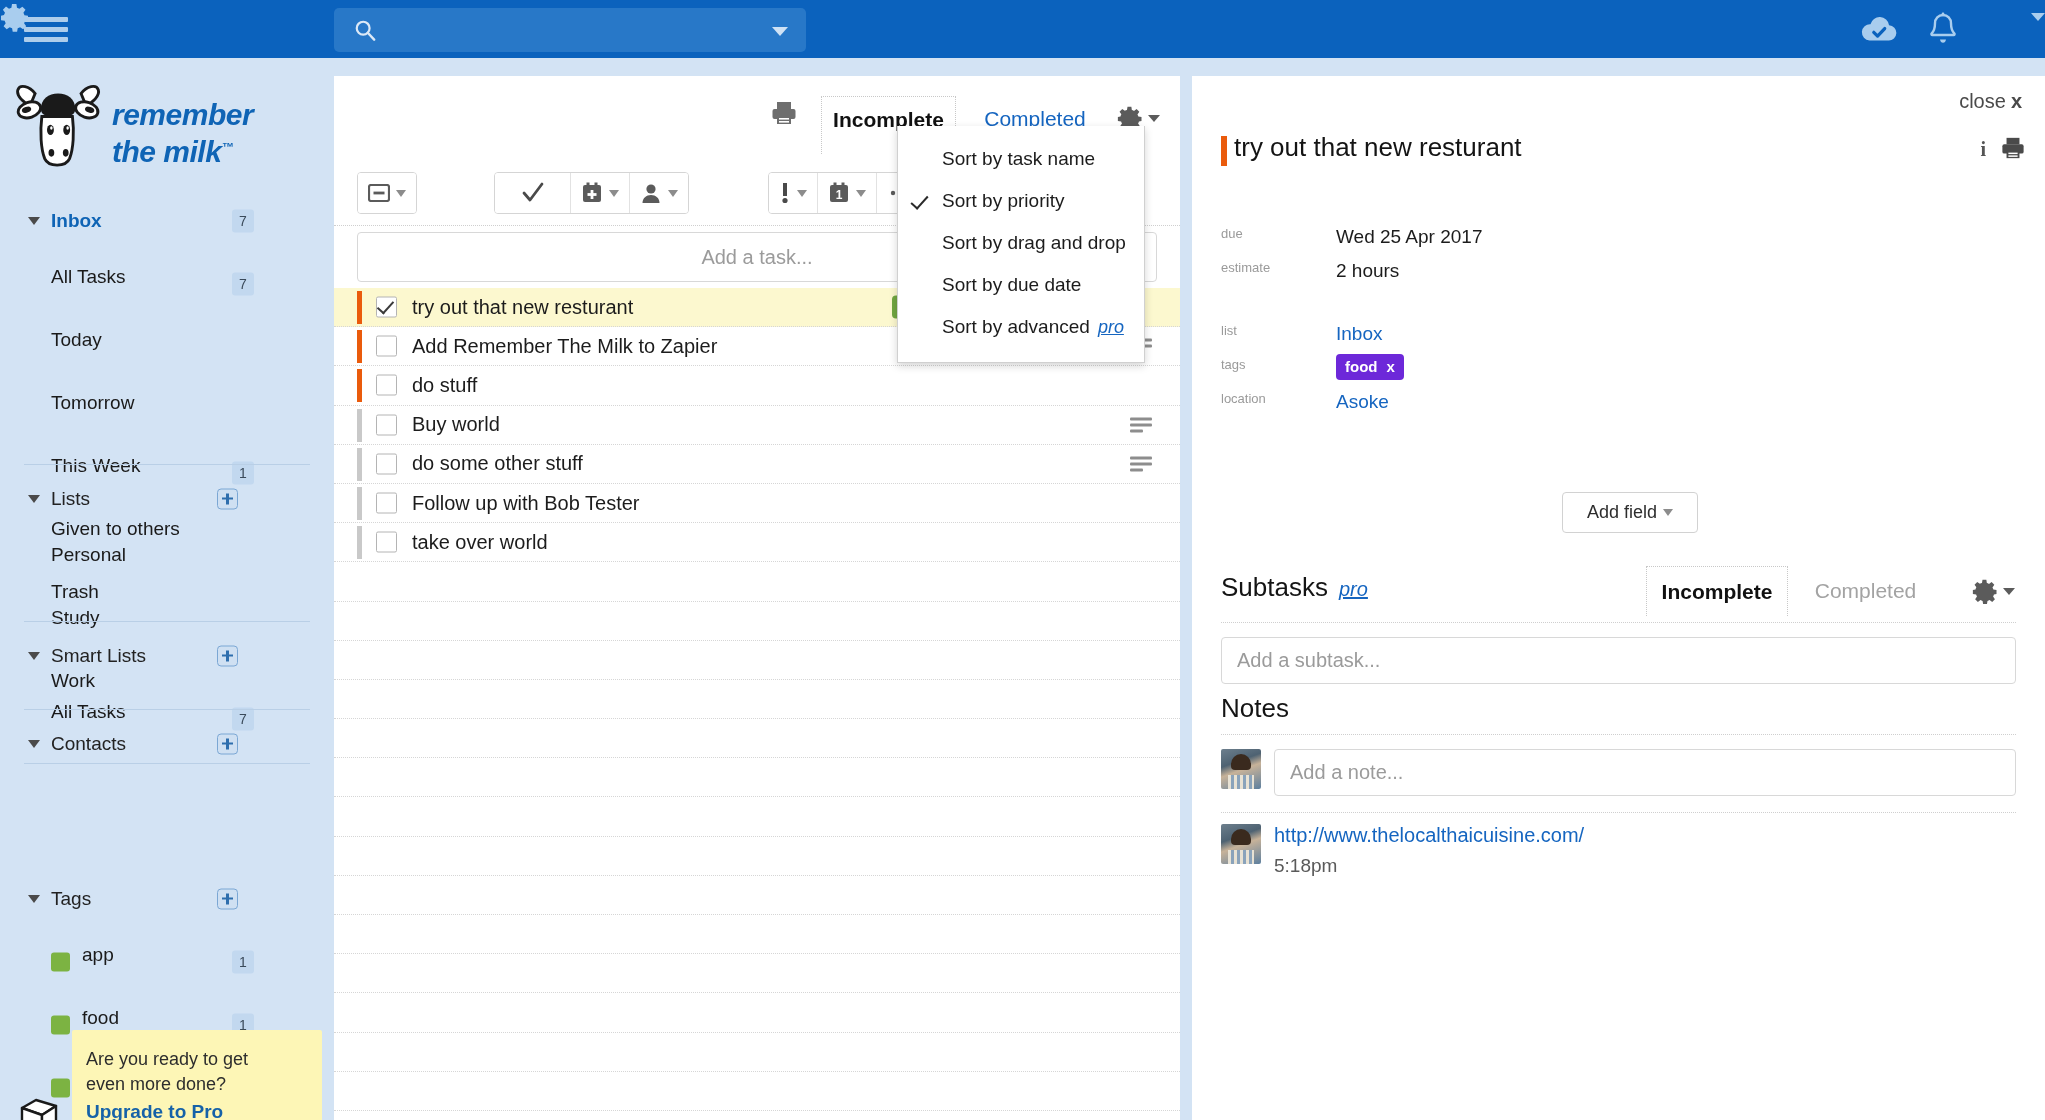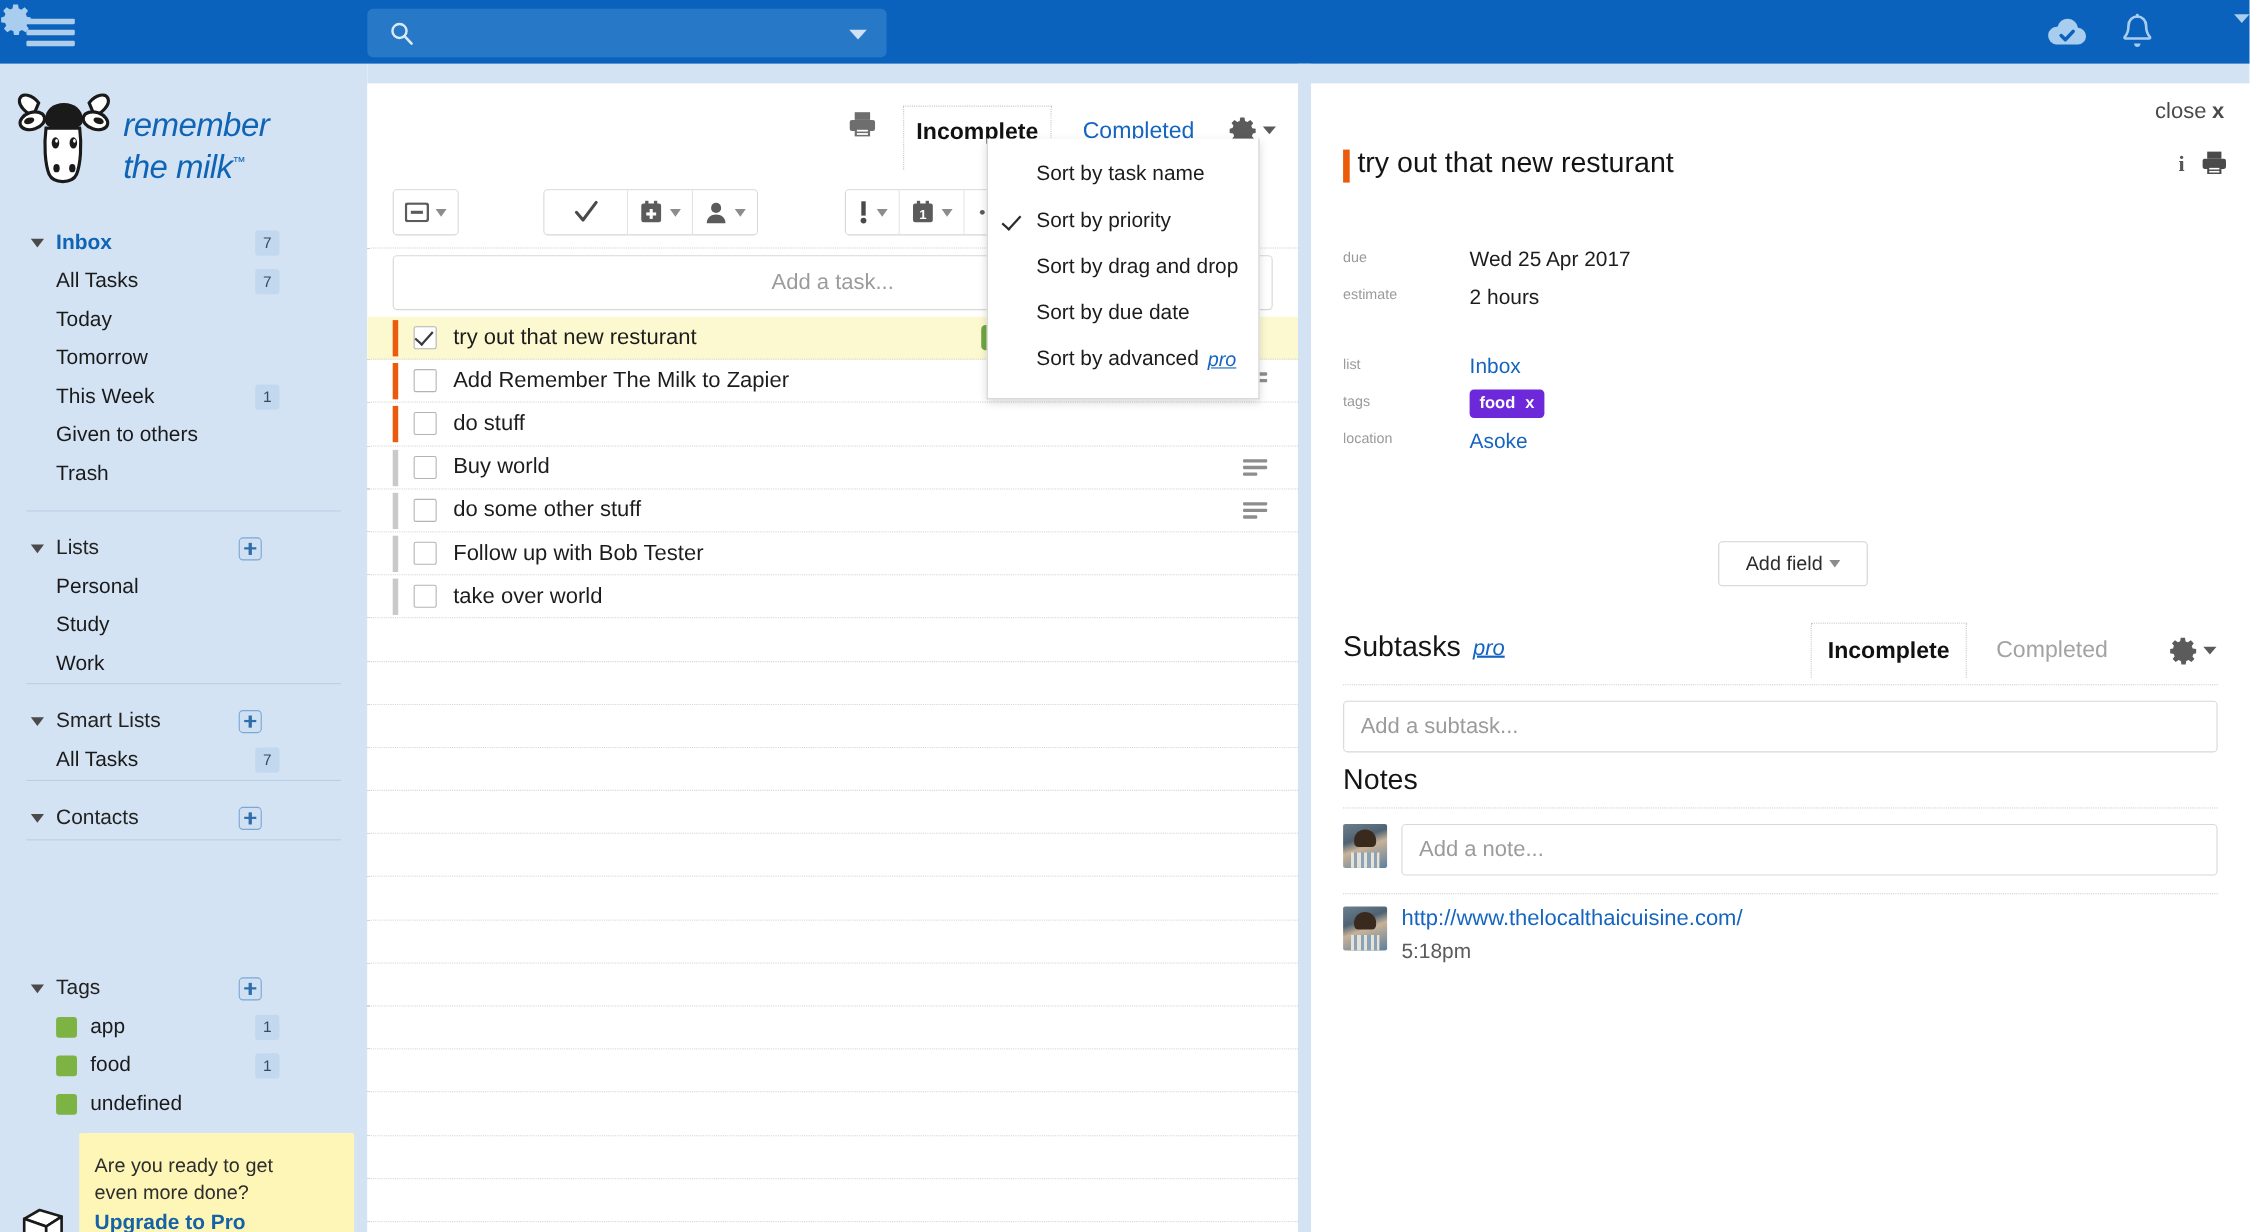--- a/index.html
+++ b/index.html
@@ -50,40 +50,40 @@
 
   
   #sidebar {
     position: absolute; left: 0; top: 58px; width: 334px; height: 1062px;
     background: #d3e3f4;
   }
   #logo-wrap { position: absolute; left: 16px; top: 22px; width: 300px; height: 100px; }
   #logo-text {
     position: absolute; left: 96px; top: 18px;
     font-family: "Liberation Sans", sans-serif;
-    font-style: italic; font-weight: normal; font-size: 30px; line-height: 33px;
+    font-style: italic; font-weight: bold; font-size: 30px; line-height: 33px;
     color: #0f64b5; letter-spacing: -0.5px;
   }
   #logo-tm { font-size: 12px; vertical-align: super; }
 
   .nav-section { position: absolute; left: 0; width: 334px; }
   .nav-head {
     position: relative; height: 35px; display: flex; align-items: center;
     padding-left: 28px; cursor: pointer;
   }
   .tri {
     width: 0; height: 0; margin-right: 11px;
     border-left: 6px solid transparent; border-right: 6px solid transparent;
     border-top: 8px solid #4a4a4a;
   }
   .nav-head-label { font-size: 19px; color: #222; }
   .nav-head-label.active { color: #0f64b5; font-weight: bold; }
   .nav-item {
-    position: relative; height: 35px; display: flex; align-items: center;
-    padding-left: 51px; cursor: pointer; font-size: 19px; color: #1a1a1a;
+    position: relative; height: 35px; display: flex; 
+    padding-left: 51px; cursor: pointer; font-size: 19px; color: #1a1a1a; margin-top: 28px;
   }
   .badge {
     position: absolute; right: 80px; top: 50%; transform: translateY(-50%);
     min-width: 22px; height: 23px; line-height: 23px; text-align: center;
     background: #c2d8ef; color: #3a4a5a; font-size: 14px; border-radius: 3px;
     padding: 0 4px;
   }
   .plusbtn {
     position: absolute; right: 96px; top: 50%; transform: translateY(-50%);
     width: 21px; height: 21px; border: 1.5px solid #7ba7d4; border-radius: 4px;

